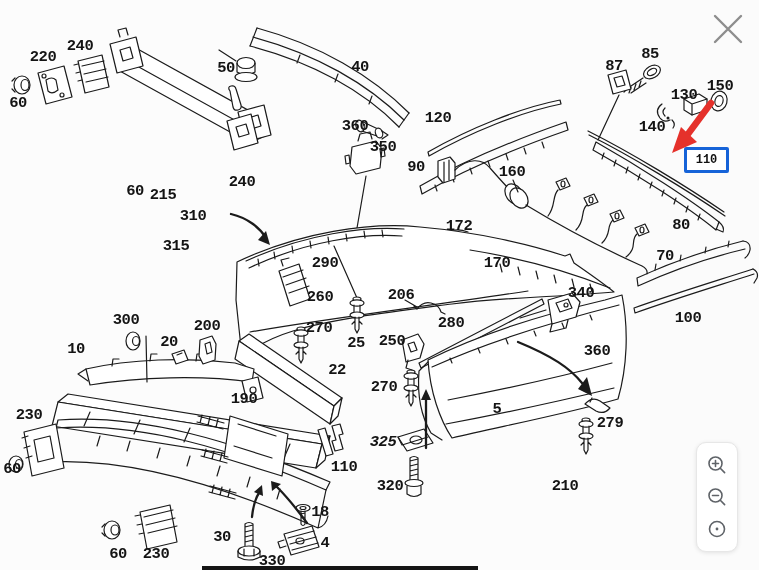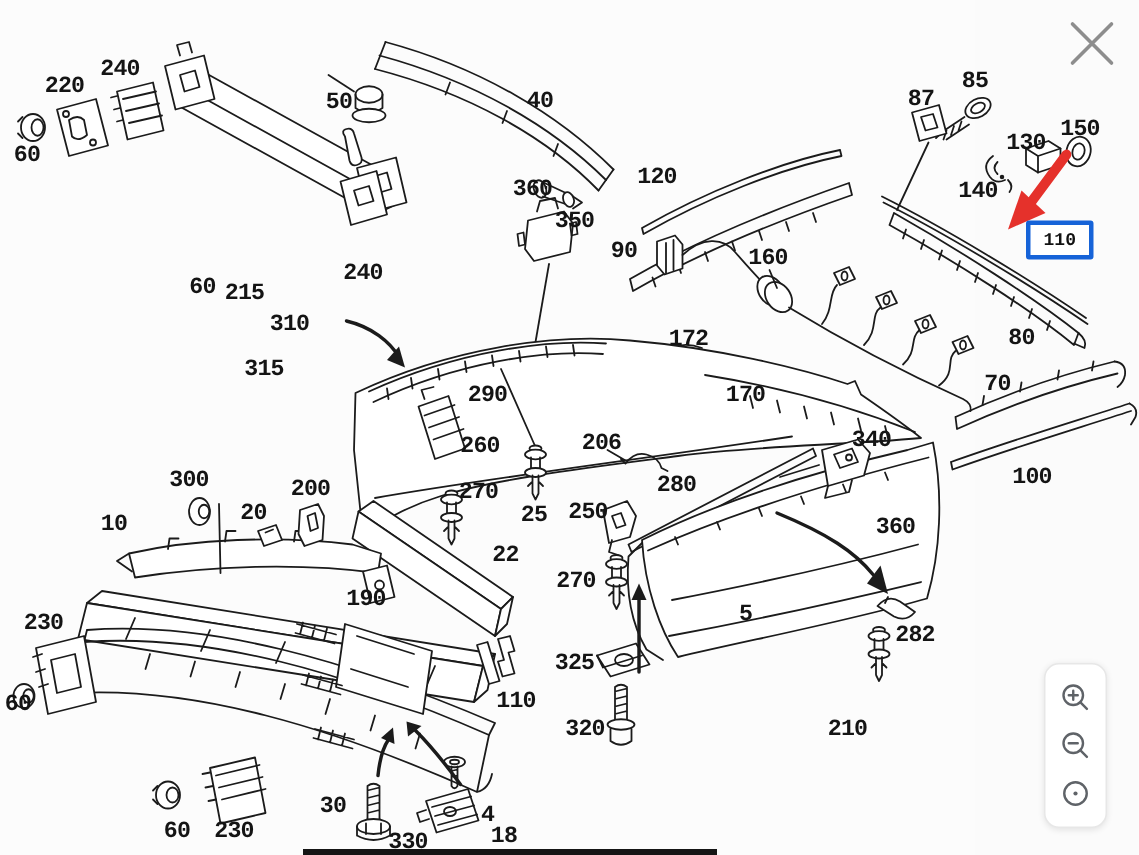--- a/index.html
+++ b/index.html
@@ -391,30 +391,30 @@
       <span class="part-label" style="left: 126px; top: 320px;">300</span>
       <span class="part-label" style="left: 76px; top: 349px;">10</span>
       <span class="part-label" style="left: 169px; top: 342px;">20</span>
       <span class="part-label" style="left: 207px; top: 326px;">200</span>
       <span class="part-label" style="left: 29px; top: 415px;">230</span>
       <span class="part-label" style="left: 12px; top: 469px;">60</span>
       <span class="part-label" style="left: 222px; top: 537px;">30</span>
       <span class="part-label" style="left: 118px; top: 554px;">60</span>
       <span class="part-label" style="left: 156px; top: 554px;">230</span>
       <span class="part-label" style="left: 272px; top: 561px;">330</span>
-      <span class="part-label" style="left: 336px; top: 512px; margin-top: 45px;">18</span>
+      <span class="part-label" style="left: 320px; top: 512px;">18</span>
       <span class="part-label" style="left: 325px; top: 543px;">4</span>
       <span class="part-label" style="left: 344px; top: 467px;">110</span>
-      <span class="part-label" style="left: 383px; top: 442px;">325</span>
+      <span class="part-label" style="left: 383px; top: 442px; font-style: italic;">325</span>
       <span class="part-label" style="left: 390px; top: 486px;">320</span>
       <span class="part-label" style="left: 497px; top: 409px;">5</span>
       <span class="part-label" style="left: 581px; top: 293px;">340</span>
       <span class="part-label" style="left: 597px; top: 351px;">360</span>
       <span class="part-label" style="left: 565px; top: 442px; margin-top: 44px;">210</span>
-      <span class="part-label" style="left: 610px; top: 423px;">282</span>
+      <span class="part-label" style="left: 610px; top: 423px;">279</span>
     </div>
 
 <div class="hl-box">
   <span>110</span>
 </div>
 
 <button class="close-btn" aria-label="close">
   <svg width="38" height="38" viewBox="0 0 38 38">
     <path d="M6,6 L32,32 M32,6 L6,32"></path>
   </svg>

